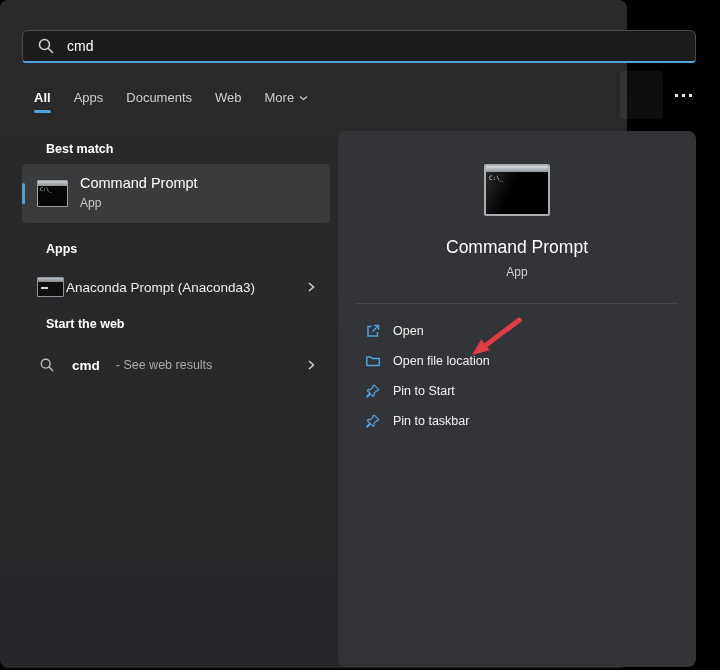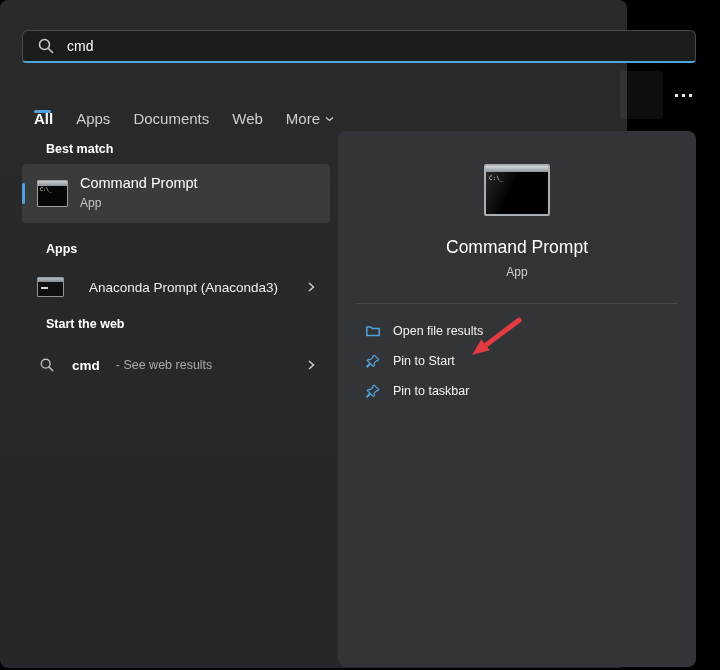--- a/index.html
+++ b/index.html
@@ -10,21 +10,21 @@
 
   
   .search-box { position:absolute; left:22px; top:30px; width:674px; height:33px;
     background:#1c1c1c; border:1px solid #4a4a4a; border-bottom:2.5px solid #4FA3DC;
     border-radius:6px 6px 4px 4px; display:flex; align-items:center; }
   .search-box .mag { margin-left:14px; display:flex; }
   .search-query { margin-left:12px; color:#fff; font-size:14px; }
 
   
   .tabs { position:absolute; left:34px; top:90px; display:flex; gap:23px; align-items:center; }
-  .tab { font-size:15px; color:#cfcfcf; cursor:default; display:flex; align-items:center; gap:5px;margin-top:20px; }
+  .tab { font-size:13px; color:#cfcfcf; cursor:default; display:flex; align-items:center; gap:5px; }
   .tab.active { color:#fff; font-weight:bold; }
   .tab-underline { position:absolute; left:34px; top:110px; width:17px; height:3px;
     border-radius:2px; background:#4FA3DC; }
   .avatar-box { position:absolute; left:620px; top:71px; width:43px; height:48px;
     background:rgba(255,255,255,0.055); border-radius:4px; }
   .ellipsis-btn { position:absolute; left:668px; top:87px; width:30px; height:16px;
     display:flex; gap:4px; align-items:center; justify-content:center; }
   .ellipsis-btn i { width:3px; height:3px; background:#e8e8e8; display:block; }
 
   
@@ -39,21 +39,21 @@
   .cmd-icon-sm .prm { color:#bfe5c4; font-size:5px; line-height:6px; padding-left:2px; font-family:"DejaVu Sans Mono",monospace; }
   .best-title { position:absolute; left:58px; top:11px; color:#fff; font-size:14.5px; }
   .best-sub   { position:absolute; left:58px; top:32px; color:#c8c8c8; font-size:12px; }
 
   .list-row { position:absolute; left:22px; width:308px; display:flex; align-items:center; }
   .row-chevron { position:absolute; right:14px; display:flex; }
   .app-icon { width:27px; height:20px; background:#101010; border:1px solid #8f9599;
     border-radius:1px; overflow:hidden; flex:none; }
   .app-icon .bar { height:4px; background:linear-gradient(#b9bec2,#84898d); }
   .app-icon .dash { width:7px; height:2px; background:#cfd3d6; margin:5px 0 0 3px; }
-  .row-label { color:#eeeeee; font-size:13.5px; margin-left:25px; }
+  .row-label { color:#eeeeee; font-size:13.5px; margin-left:2px; }
   .web-query { color:#fff; font-size:13.5px; font-weight:bold; margin-left:17px; }
   .web-suffix { color:#a9a9a9; font-size:12.5px; margin-left:16px; }
 
   
   .panel { position:absolute; left:338px; top:131px; width:358px; height:536px;
     background:#333437; border-radius:8px; }
   .big-icon { position:absolute; left:146px; top:33px; width:66px; height:52px;
     background:#000; border:2px solid #a9aeb3; border-radius:2px; overflow:hidden; }
   .big-icon .bar { height:6px; background:linear-gradient(#d8dcdf,#8e9499); }
   .big-icon .body { position:relative; height:44px;
@@ -166,27 +166,35 @@
       <div class="body">
           <span class="prm">C:\_</span>
         </div>
     </div>
     <div class="panel-title">Command Prompt</div>
     <div class="panel-sub">App</div>
     <div class="divider"></div>
 
     <div class="actions">
 
+      <div class="action-row">
+        <svg width="16" height="16" viewBox="0 0 16 16">
+          <path d="M6.5 3.5H3v9.5h9.5V9" fill="none" stroke="#4FA3DC" stroke-width="1.5"></path>
+          <path d="M9 2.5h4.5V7" fill="none" stroke="#4FA3DC" stroke-width="1.5"></path>
+          <line x1="13" y1="3" x2="7.5" y2="8.5" stroke="#4FA3DC" stroke-width="1.5"></line>
+        </svg>
+        <span class="action-label">Open</span>
+      </div>
 
 
       <div class="action-row">
         <svg width="16" height="16" viewBox="0 0 16 16">
           <path d="M1.8 4h4l1.4 1.6h7v7H1.8z" fill="none" stroke="#4FA3DC" stroke-width="1.5" stroke-linejoin="round"></path>
         </svg>
-        <span class="action-label">Open file results</span>
+        <span class="action-label">Open file location</span>
       </div>
 
       <div class="action-row">
         <svg width="16" height="16" viewBox="0 0 16 16">
           <path d="M9.3 2.2l4.5 4.5-1.2 1.2-.9-.3-2.6 2.6.3 2-1.2 1.2-2.6-2.6-3.2 3.2-.7-.7 3.2-3.2L2.3 7.5l1.2-1.2 2 .3 2.6-2.6-.3-.9z" fill="none" stroke="#4FA3DC" stroke-width="1.2" stroke-linejoin="round"></path>
         </svg>
         <span class="action-label">Pin to Start</span>
       </div>
 
       <div class="action-row">

